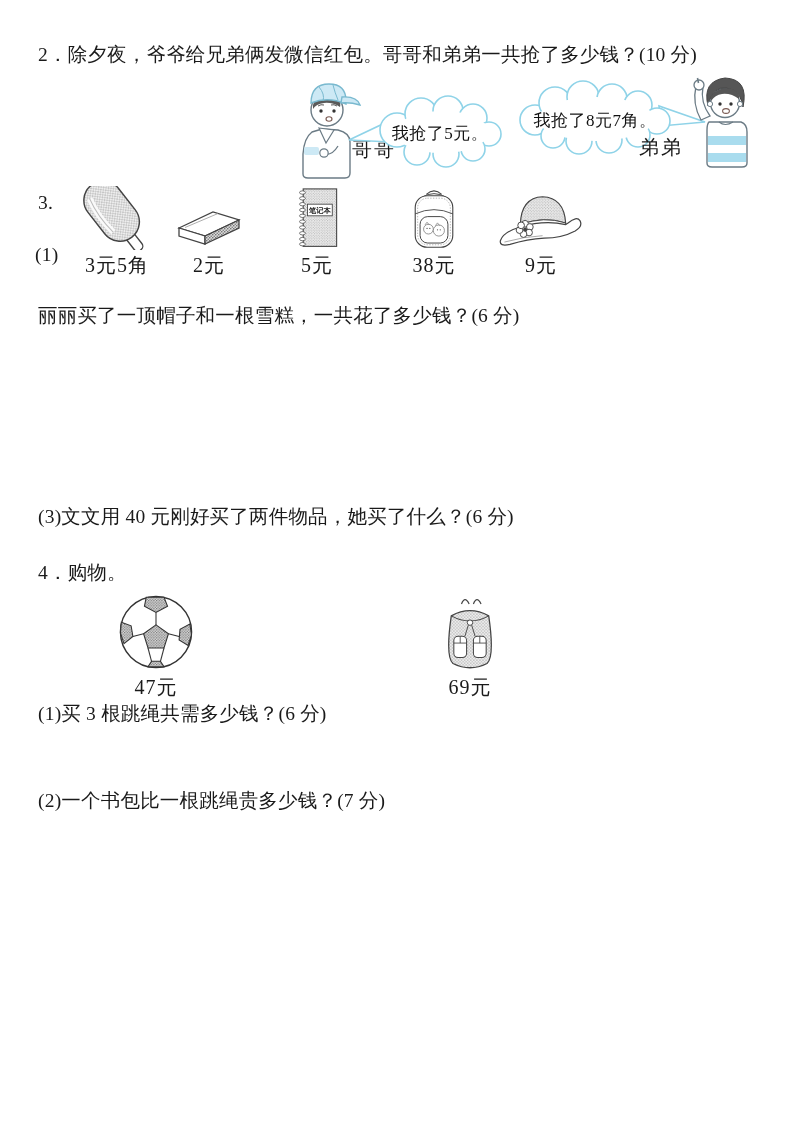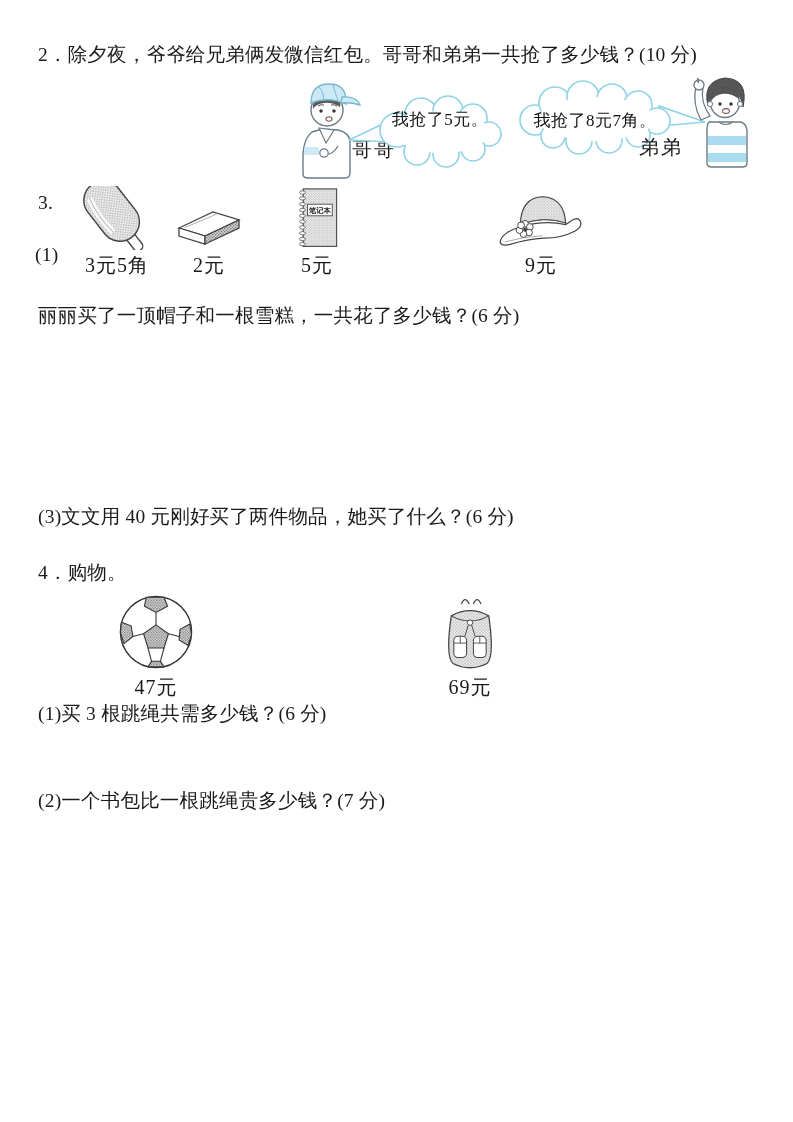--- a/index.html
+++ b/index.html
@@ -70,21 +70,21 @@
             <circle cx="52" cy="22" r="16"></circle>
           <circle cx="79" cy="19" r="15"></circle>
             <circle cx="104" cy="26" r="14"></circle>
           <circle cx="120" cy="42" r="12"></circle>
             <circle cx="104" cy="57" r="12"></circle>
           <circle cx="77" cy="62" r="13"></circle>
             <circle cx="48" cy="60" r="13"></circle>
         </g>
         <ellipse cx="73" cy="40" rx="47" ry="21" fill="#fff"></ellipse>
       </svg>
-      <div class="btxt" style="top:16px;">我抢了5元。</div>
+      <div class="btxt" style="top:30px;">我抢了5元。</div>
     </div>
 
     <div class="bubble" style="left:226px;top:8px;width:172px;height:82px;">
       <svg width="172" height="82" viewBox="0 0 172 82" style="overflow:visible">
         <polygon points="196,44 150,28 152,48" fill="#fff" stroke="#8fd3e8" stroke-width="1.6"></polygon>
         <g fill="#fff" stroke="#8fd3e8" stroke-width="1.6">
           <circle cx="26" cy="42" r="15"></circle>
             <circle cx="46" cy="25" r="16"></circle>
           <circle cx="74" cy="19" r="16"></circle>
             <circle cx="103" cy="21" r="15"></circle>
@@ -166,20 +166,40 @@
           <ellipse cx="13" cy="57" rx="4" ry="2.3"></ellipse>
             <ellipse cx="13" cy="65" rx="4" ry="2.3"></ellipse>
           <ellipse cx="13" cy="73" rx="4" ry="2.3"></ellipse>
             <ellipse cx="13" cy="80" rx="4" ry="2.3"></ellipse>
         </g>
       </svg>
     </div>
     <div class="price">5元</div>
   </div>
 
+  <div class="item" style="left:390px;top:186px;width:88px;">
+    <div class="imgbox" style="height:64px;">
+      <svg width="52" height="64" viewBox="0 0 70 92">
+        <path d="M24,12 Q35,2 46,12" fill="none" stroke="#444" stroke-width="1.6"></path>
+        <path d="M18,16 Q35,6 52,16" fill="none" stroke="#444" stroke-width="1.4"></path>
+        <rect x="8" y="14" width="54" height="74" rx="17" fill="#fff" stroke="#444" stroke-width="1.6"></rect>
+        <rect x="11.5" y="17.5" width="47" height="67" rx="14" fill="none" stroke="#999" stroke-width="1" stroke-dasharray="2,2"></rect>
+        <path d="M8,40 Q35,28 62,40" fill="none" stroke="#444" stroke-width="1.3"></path>
+        <rect x="15" y="44" width="40" height="38" rx="11" fill="#fff" stroke="#444" stroke-width="1.4"></rect>
+        <circle cx="27" cy="62" r="7" fill="#fff" stroke="#777" stroke-width="1.1"></circle>
+        <circle cx="42" cy="64" r="8" fill="#fff" stroke="#777" stroke-width="1.1"></circle>
+        <path d="M22,56 l3,-4 3,4 M37,57 l3,-4 3,4" fill="none" stroke="#777" stroke-width="1"></path>
+        <circle cx="25" cy="61" r="0.9" fill="#555"></circle>
+          <circle cx="29" cy="61" r="0.9" fill="#555"></circle>
+        <circle cx="40" cy="63" r="0.9" fill="#555"></circle>
+          <circle cx="44" cy="63" r="0.9" fill="#555"></circle>
+      </svg>
+    </div>
+    <div class="price">38元</div>
+  </div>
 
   <div class="item" style="left:482px;top:186px;width:118px;">
     <div class="imgbox" style="height:64px;">
       <svg width="112" height="62" viewBox="0 0 112 78">
         <path d="M30,46 Q31,12 58,11 Q85,12 87,44 Q60,35 30,46 Z" fill="url(#dots)" stroke="#444" stroke-width="1.5"></path>
         <path d="M30,46 Q60,35 87,44 L87,50 Q60,41 30,52 Z" fill="#fff" stroke="#444" stroke-width="1.2"></path>
         <path d="M30,49 Q9,55 5,66 Q3,74 17,71 Q39,64 60,63 Q82,63 99,54 Q109,48 105,41 Q101,35 90,44 L87,46 Q60,40 30,49 Z" fill="#fff" stroke="#444" stroke-width="1.5"></path>
         <path d="M10,68 Q35,61 58,60" fill="none" stroke="#888" stroke-width="0.9"></path>
         <g fill="#fff" stroke="#444" stroke-width="1.2">
           <circle cx="36" cy="45" r="4.2"></circle>

